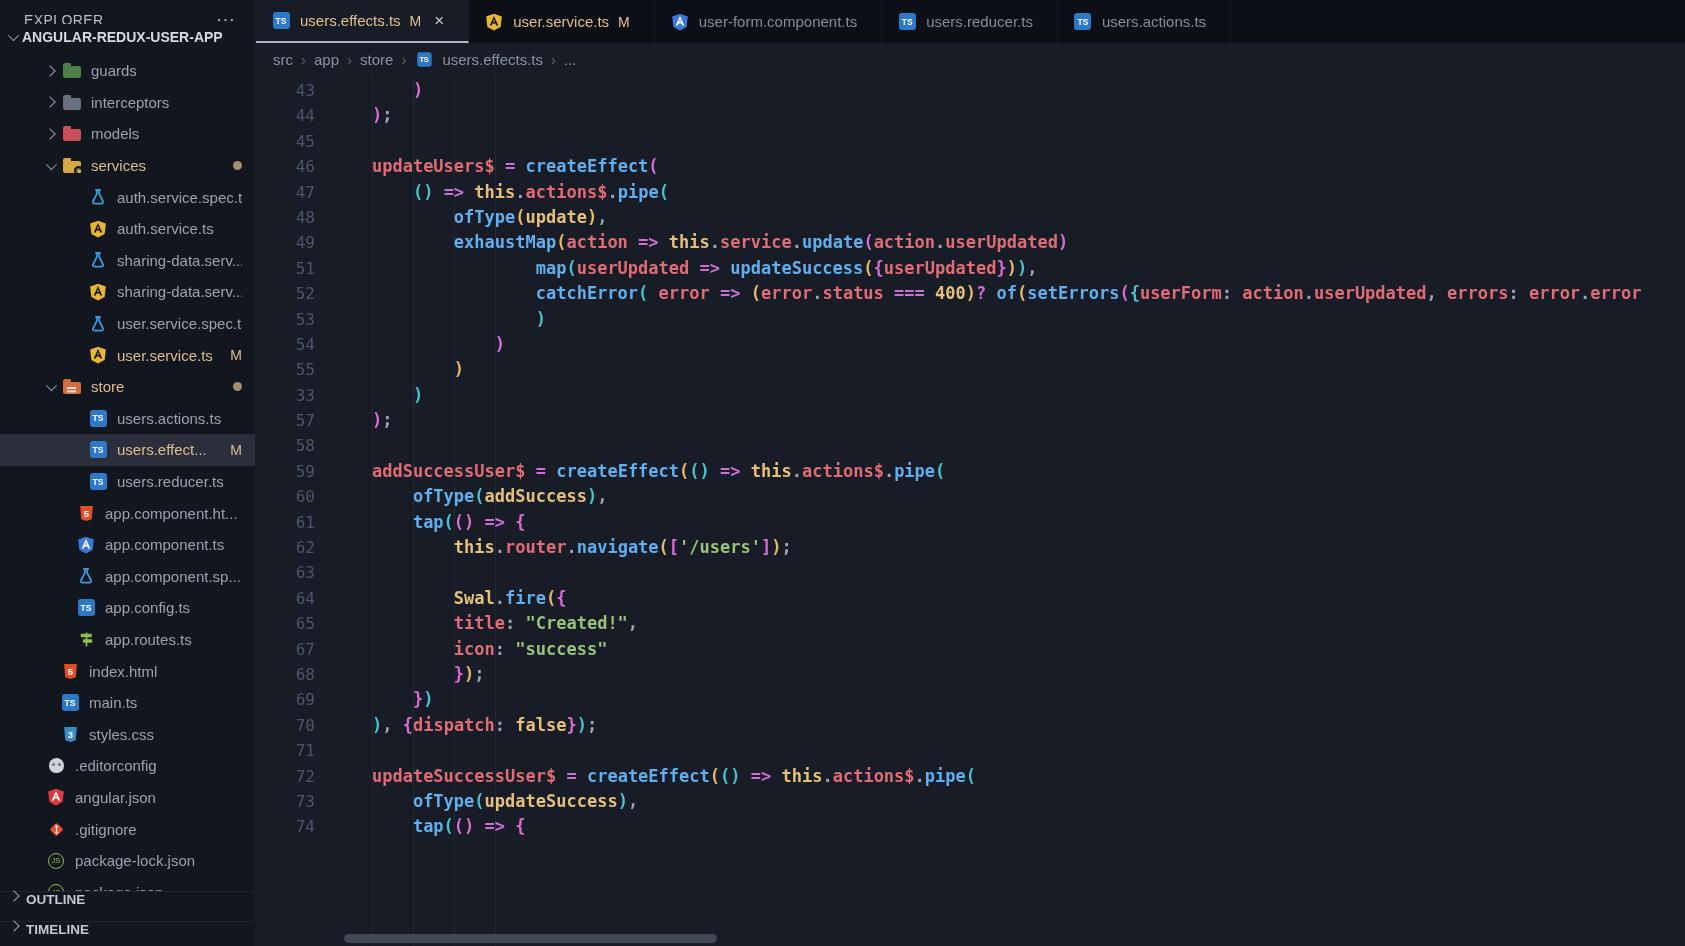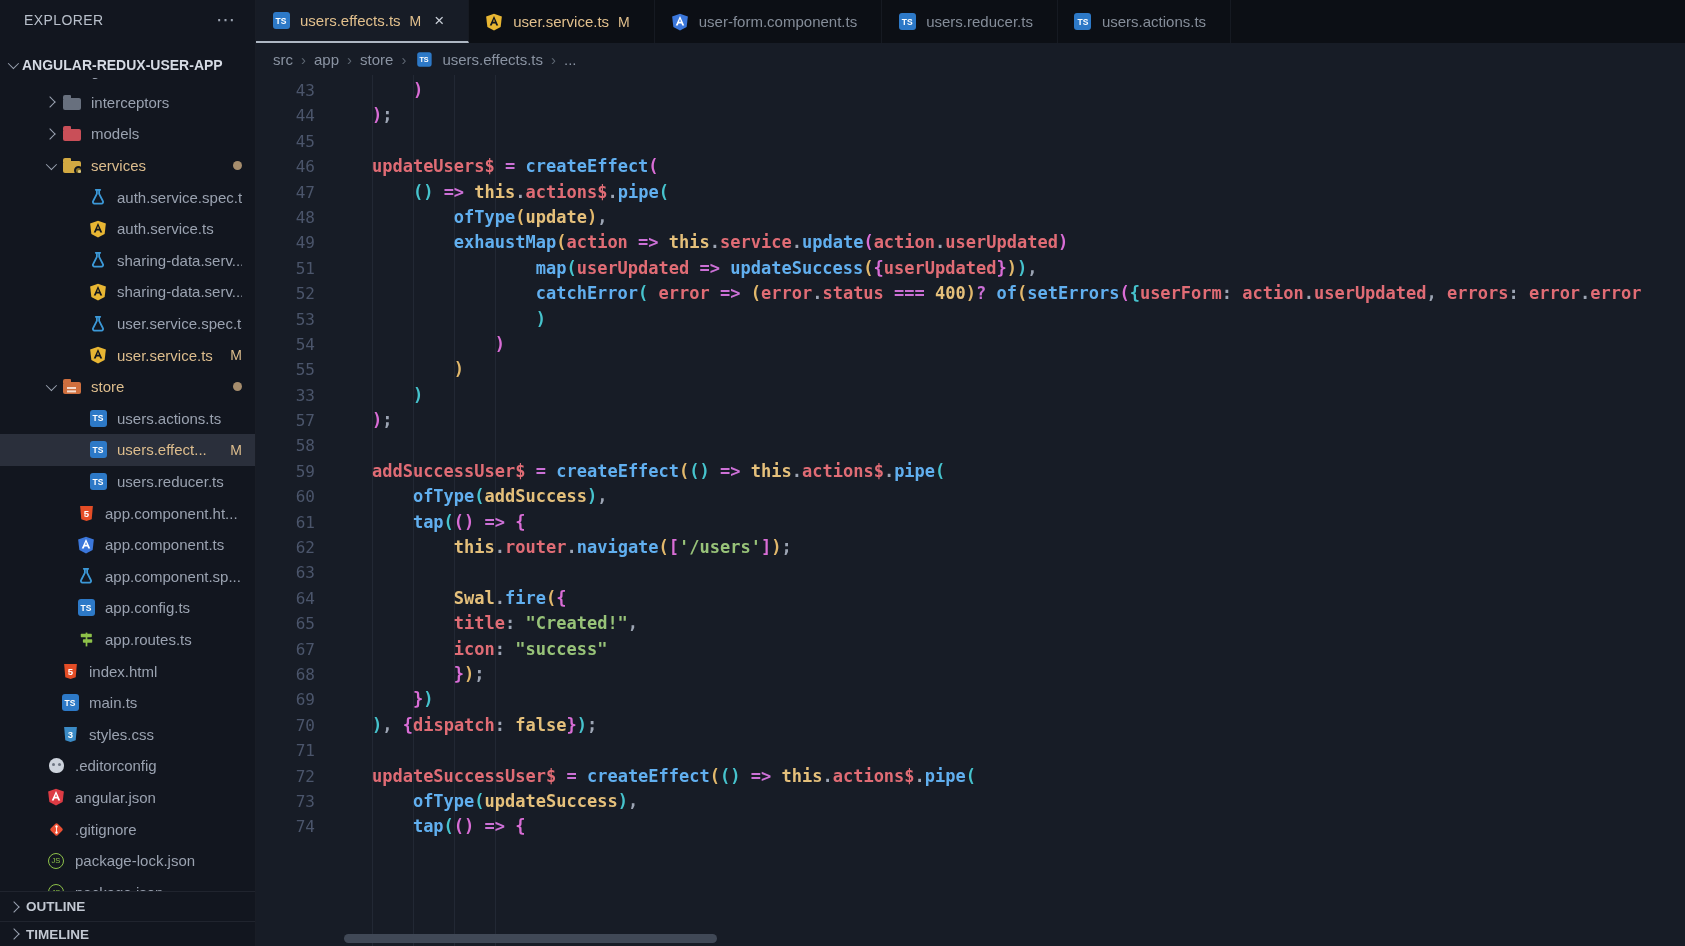--- a/index.html
+++ b/index.html
@@ -8,41 +8,41 @@
   .app { position:relative; width:1685px; height:946px; display:flex; }
 
   
   .sidebar { position:relative; width:256px; height:100%; background:#12161f;
     flex:0 0 256px; overflow:hidden; border-right:1px solid rgba(255,255,255,0.03); }
   .sb-header { position:absolute; top:0; left:0; right:0; height:40px; display:flex;
     align-items:center; padding:0 18px 0 24px; z-index:3; background:#12161f; }
   .sb-title { color:#b9c0cb; font-size:14px; letter-spacing:0.4px; }
   .sb-ellipsis { margin-left:auto; color:#9aa2b0; font-size:19px; letter-spacing:2px;
     cursor:pointer; line-height:10px; }
-  .sb-root { position:absolute; top:52px; left:0; right:0; height:26px; display:flex;
+  .sb-root { position:absolute; top:24px; left:0; right:0; height:26px; display:flex;
     align-items:center; padding:0 8px 0 8px; z-index:3; background:#12161f;
     color:#d6dbe4; font-weight:bold; font-size:14px; }
   .sb-root .chev { margin-right:6px; }
   .chev { width:8px; height:8px; border-right:1.6px solid #9aa2b0;
     border-bottom:1.6px solid #9aa2b0; display:inline-block; flex:0 0 auto; }
   .chev.closed { transform:rotate(-45deg); }
   .chev.open { transform:rotate(45deg) translateY(-2px); }
   .tree { position:absolute; top:55px; left:0; right:0; bottom:55px; overflow:hidden; z-index:1; }
   .row { height:31.6px; display:flex; align-items:center; padding-right:13px; cursor:pointer; }
   .row.selected { background:#2a2f3b; }
   .row .label { margin-left:9px; font-size:15px; color:#9aa2b0; white-space:nowrap;
     overflow:hidden; }
   .row .label.tinted { color:#ddbd8d; }
   .row .mbadge { margin-left:auto; color:#ddbd8d; font-size:14px; }
   .row .dot { margin-left:auto; width:9px; height:9px; border-radius:50%; background:#a68d6d; }
   .row .chev { margin-right:8px; }
   .pad-folder { padding-left:46px; } .pad-child { padding-left:88px; }
   .pad-app { padding-left:76px; } .pad-src { padding-left:60px; } .pad-root { padding-left:46px; }
   .sb-bottom { position:absolute; bottom:0; left:0; right:0; z-index:4; background:#12161f; }
-  .sb-sect { height:30px; display:flex; align-items:center; padding:0 10px;
+  .sb-sect { height:30px; display:flex; padding:0 10px;
     border-top:1px solid #20242e; color:#c2c8d2; font-weight:bold; font-size:13.5px; }
   .sb-sect:last-child { height:25px; }
   .sb-sect .chev { margin-right:8px; }
 
   
   .icon { width:20px; height:20px; flex:0 0 20px; display:inline-flex; align-items:center;
     justify-content:center; position:relative; }
   .i-folder { position:relative; width:18px; height:12px; border-radius:2px; margin-top:3px; }
   .i-folder::before { content:""; position:absolute; top:-3px; left:0; width:8px; height:4px;
     border-radius:2px 1px 0 0; background:inherit; }

